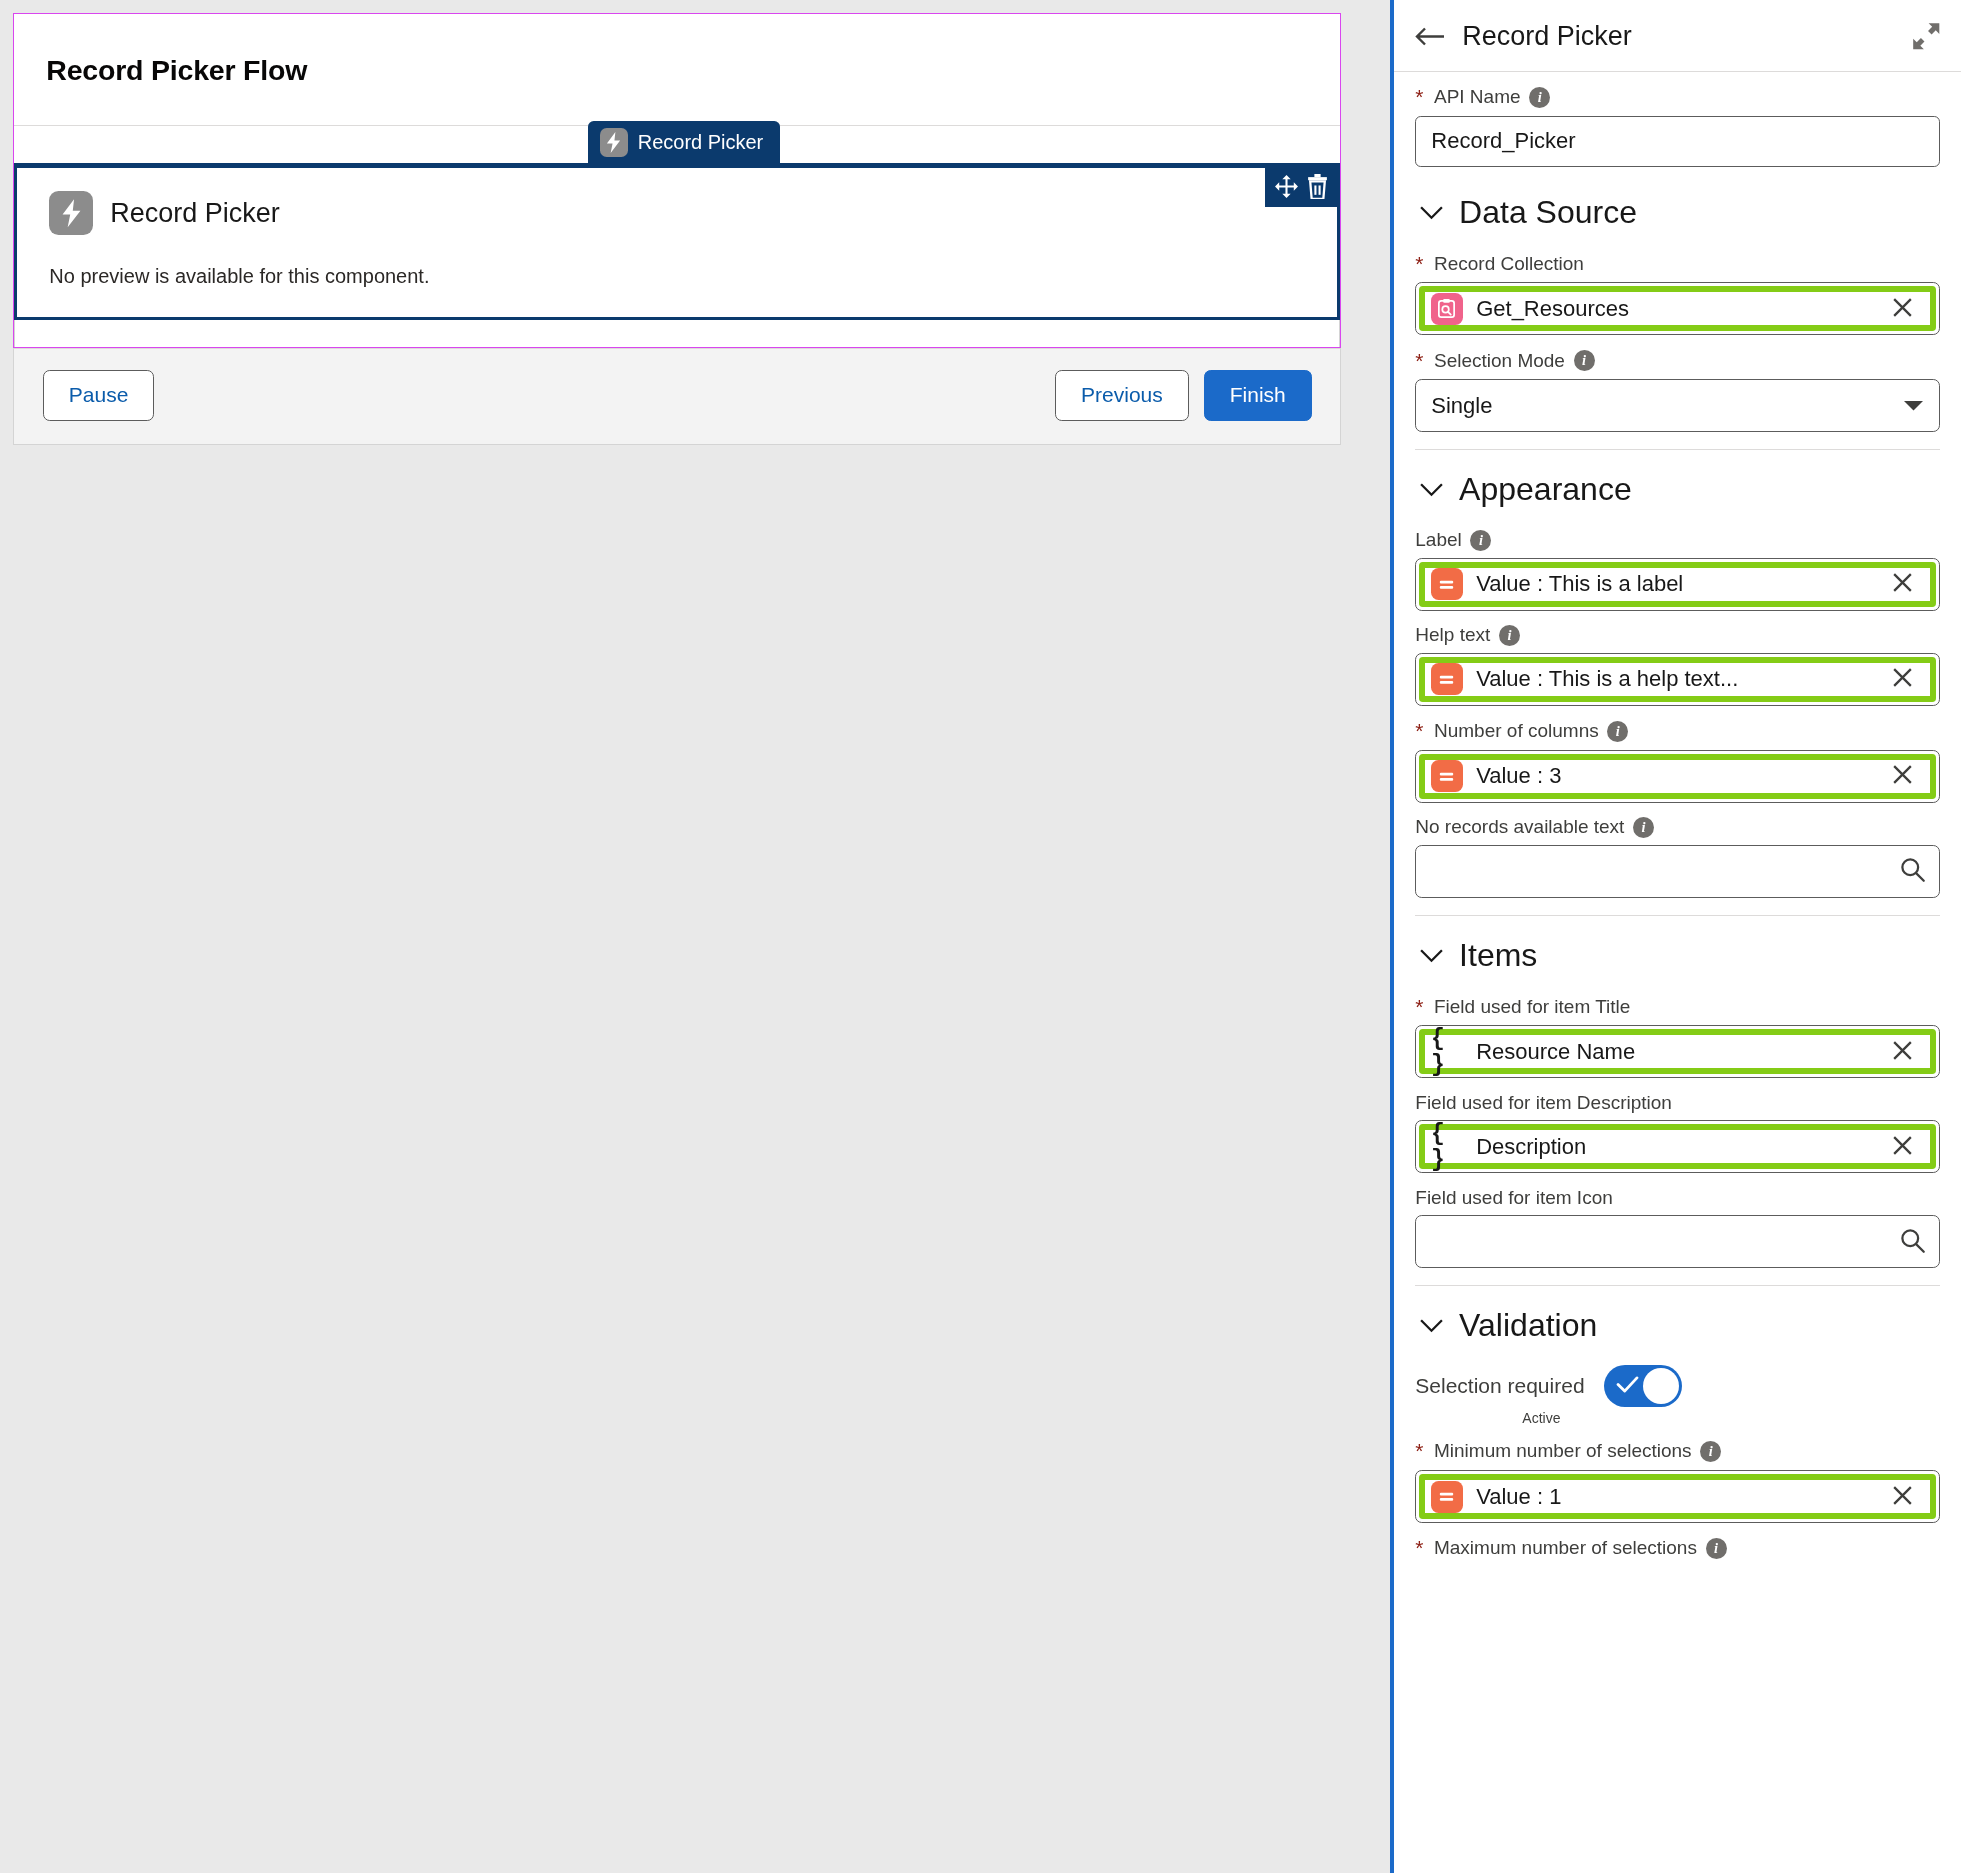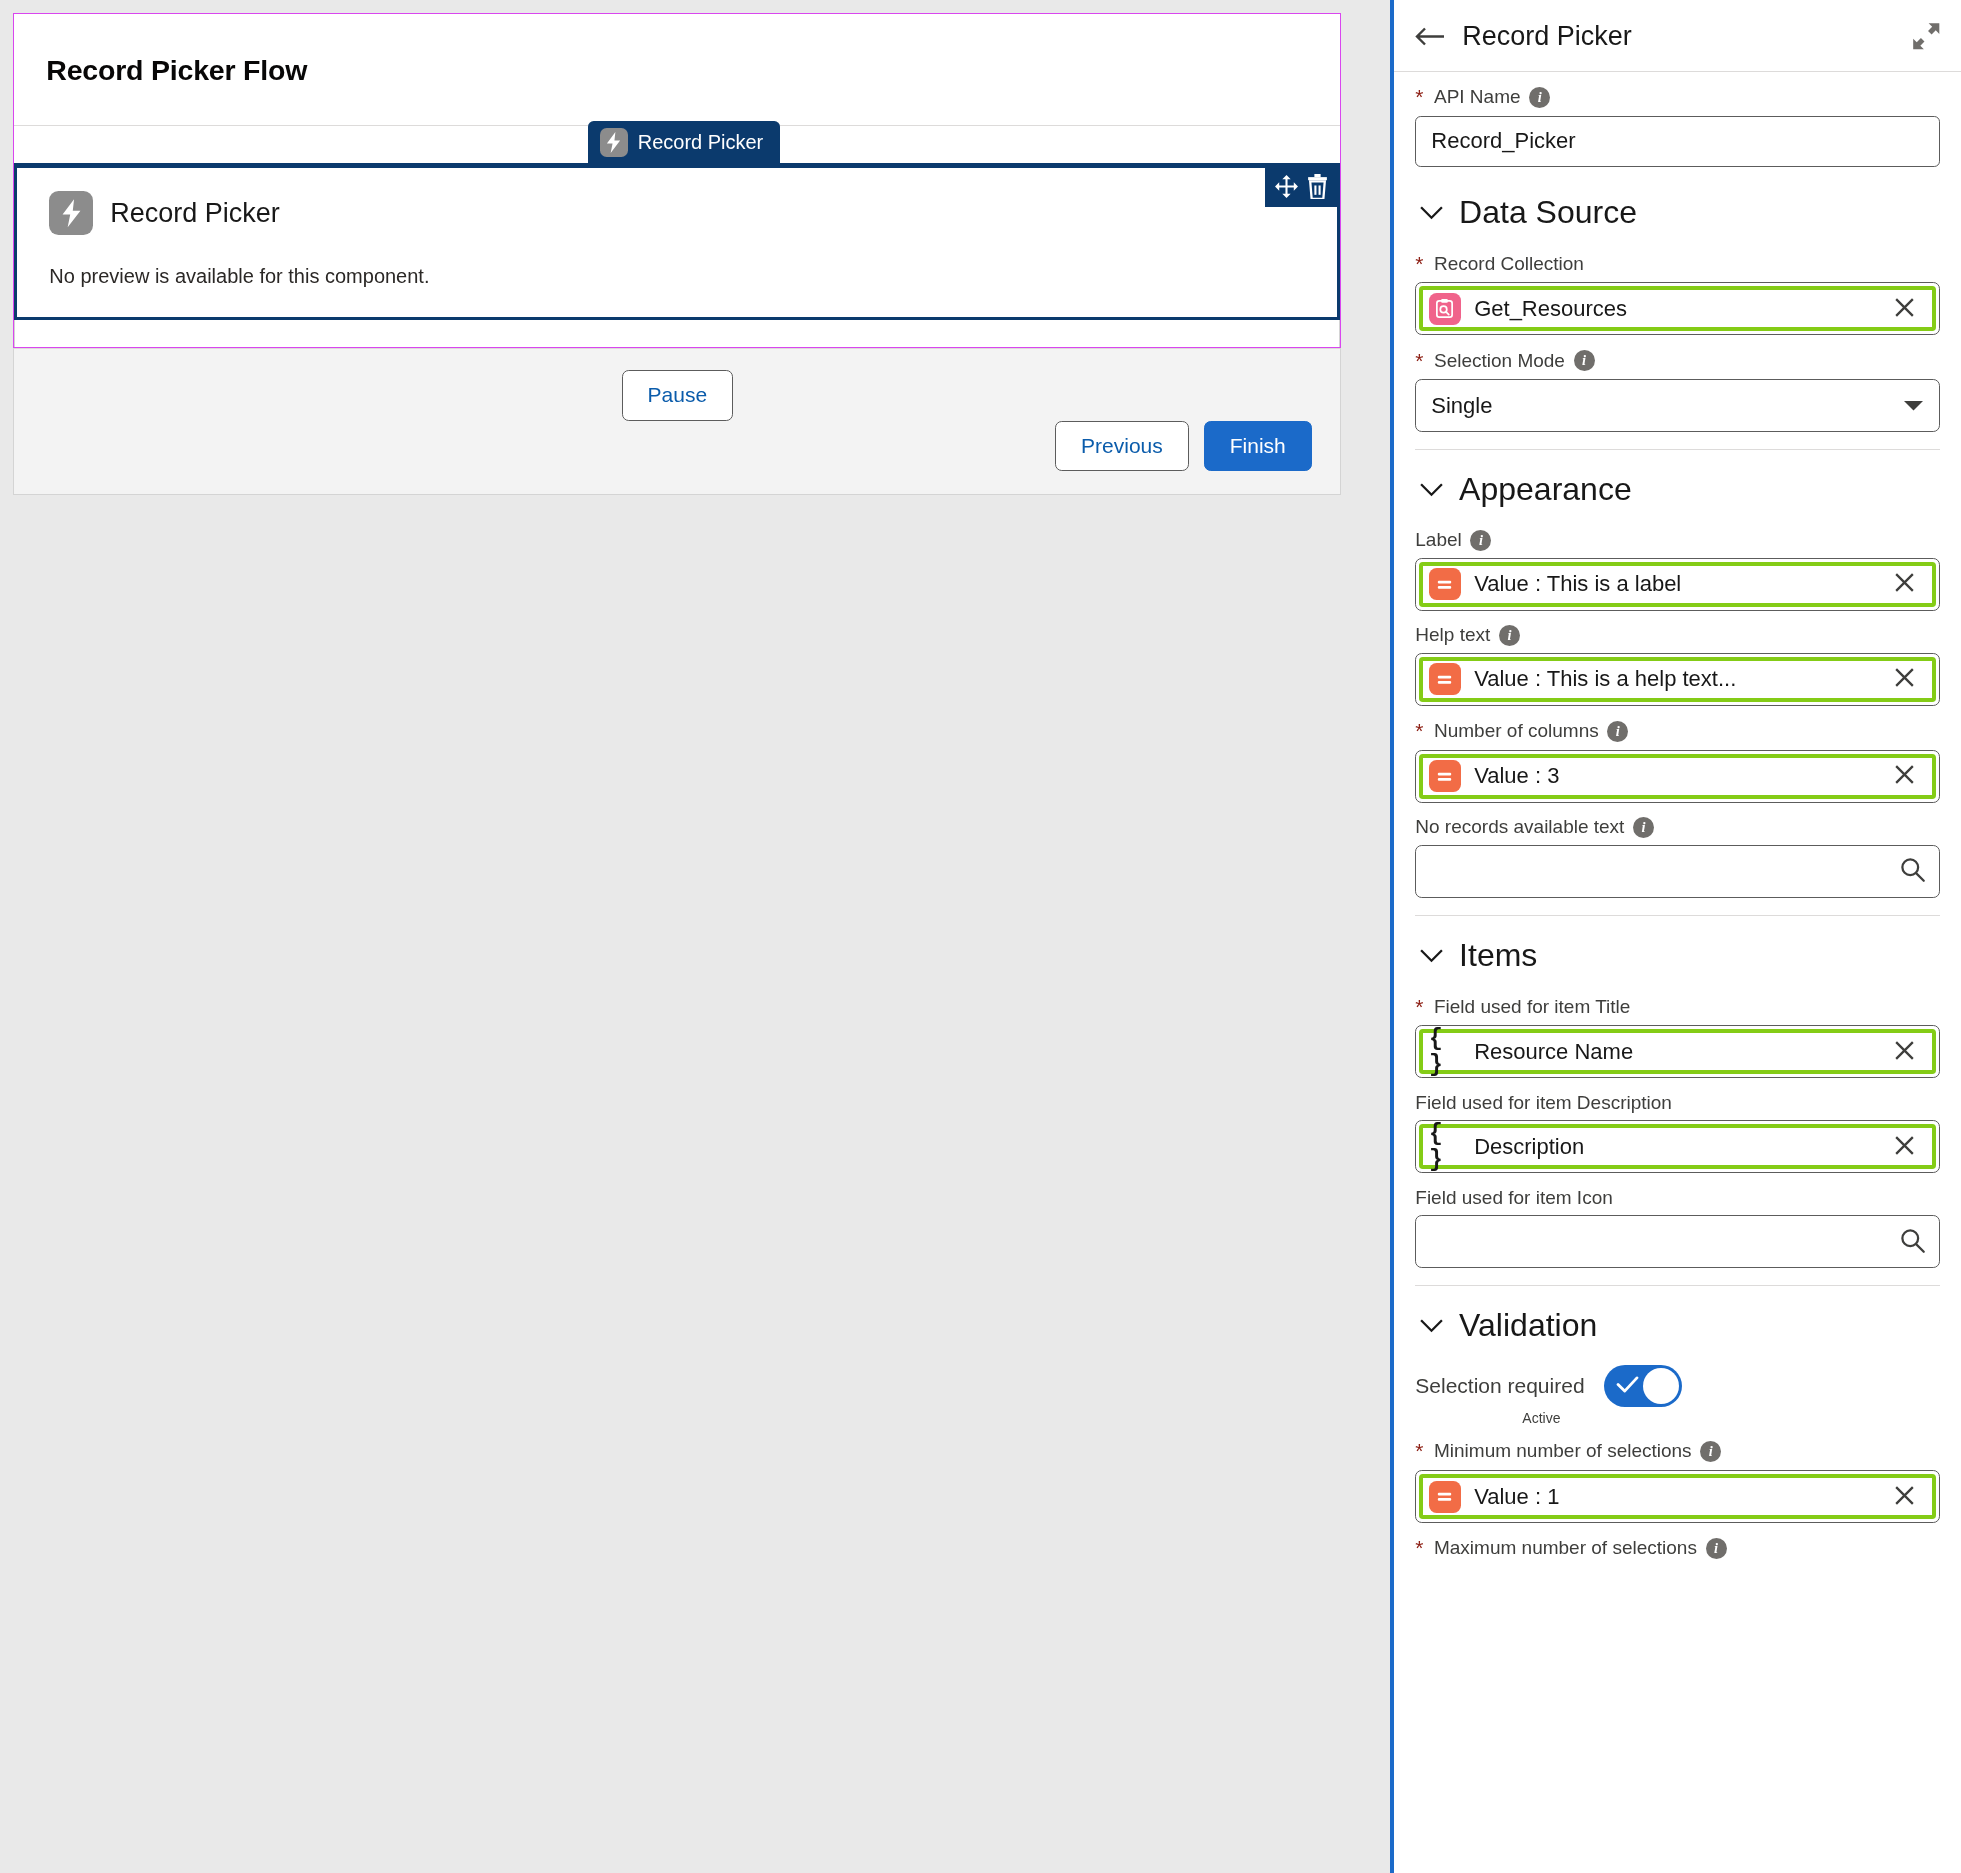--- a/index.html
+++ b/index.html
@@ -73,21 +73,21 @@
   .comp-note { font-size: 20px; color: #2b2826; }
 
   .spacer-row { height: 27px; background: #fff; border-left:1px solid #d4d4d4; border-right:1px solid #d4d4d4;}
 
   .flow-footer {
     background: #f3f3f3;
     border-top: 1px solid #dddbda;
     border-left: 1px solid #d4d4d4; border-right:1px solid #d4d4d4; border-bottom:1px solid #d4d4d4;
     width: 1328px;
     padding: 21px 28.5px 23px 28.5px;
-    display: flex; align-items: center; flex-direction: column;
+    display: flex; align-items: center;
   }
   .btn {
     font-family: "Liberation Sans", sans-serif;
     font-size: 21px; border-radius: 6.7px; cursor: pointer;
     padding: 12.4px 25px; background: #ffffff;
     border: 1px solid #5c5c5c; color: #0b5cab;
   }
   .btn-primary { background: #1b6ac9; border-color:#1b6ac9; color:#ffffff; }
   .footer-right { margin-left: auto; display: flex; gap: 15px; }
 
@@ -127,21 +127,21 @@
     width: 100%; height: 51px; border: 1px solid #5c5c5c; border-radius: 5.7px;
     font-size: 22px; color: #181818; padding: 0 15px;
     font-family: "Liberation Sans", sans-serif; background:#fff;
   }
   .pill {
     width: 100%; height: 53px; border: 1px solid #5c5c5c; border-radius: 6.7px;
     background:#fff; display:flex; align-items:center; padding: 2.9px;
   }
   .pill-inner {
     flex:1; display:flex; align-items:center; height:100%;
-    border:4px solid #84cc16; border-radius:3.8px; padding: 0 9.5px 0 5.7px; gap: 13.3px;
+    border:6px solid #84cc16; border-radius:3.8px; padding: 0 9.5px 0 5.7px; gap: 13.3px;
   }
   .res-icon { width: 32px; height: 32px; border-radius: 7.6px; flex:0 0 auto;
      display:flex; align-items:center; justify-content:center; }
   .res-icon.collection { background: #f0638b; }
   .res-icon.formula { background: #f26c46; }
   .res-icon.merge {
     background:#ffffff; color:#181818; font-size: 23px; font-weight: bold;
     font-family:"Liberation Mono", monospace; border-radius:0; letter-spacing:-1px;
   }
   .pill-text { flex:1; font-size: 22px; color:#181818; white-space:nowrap; overflow:hidden; }

